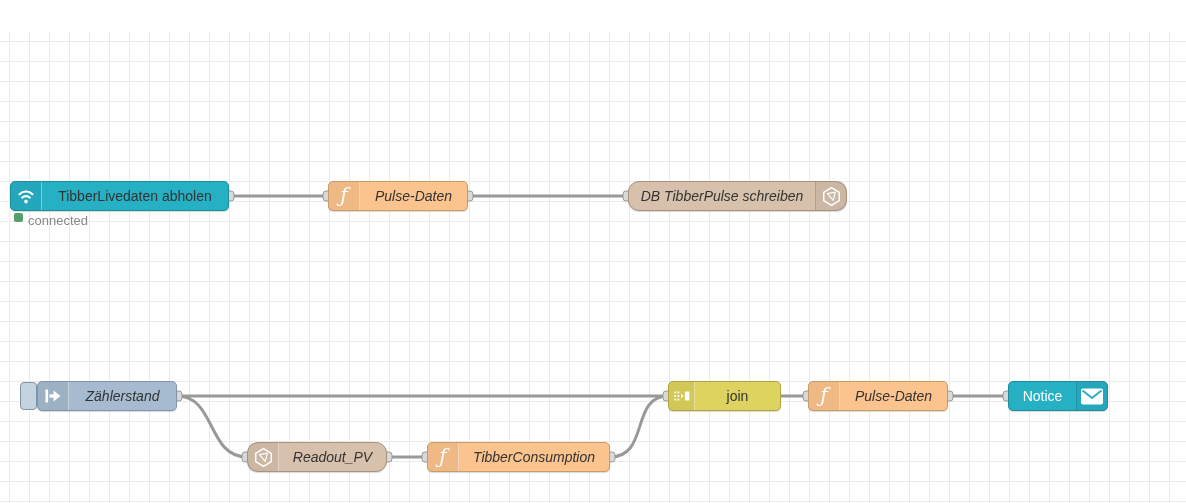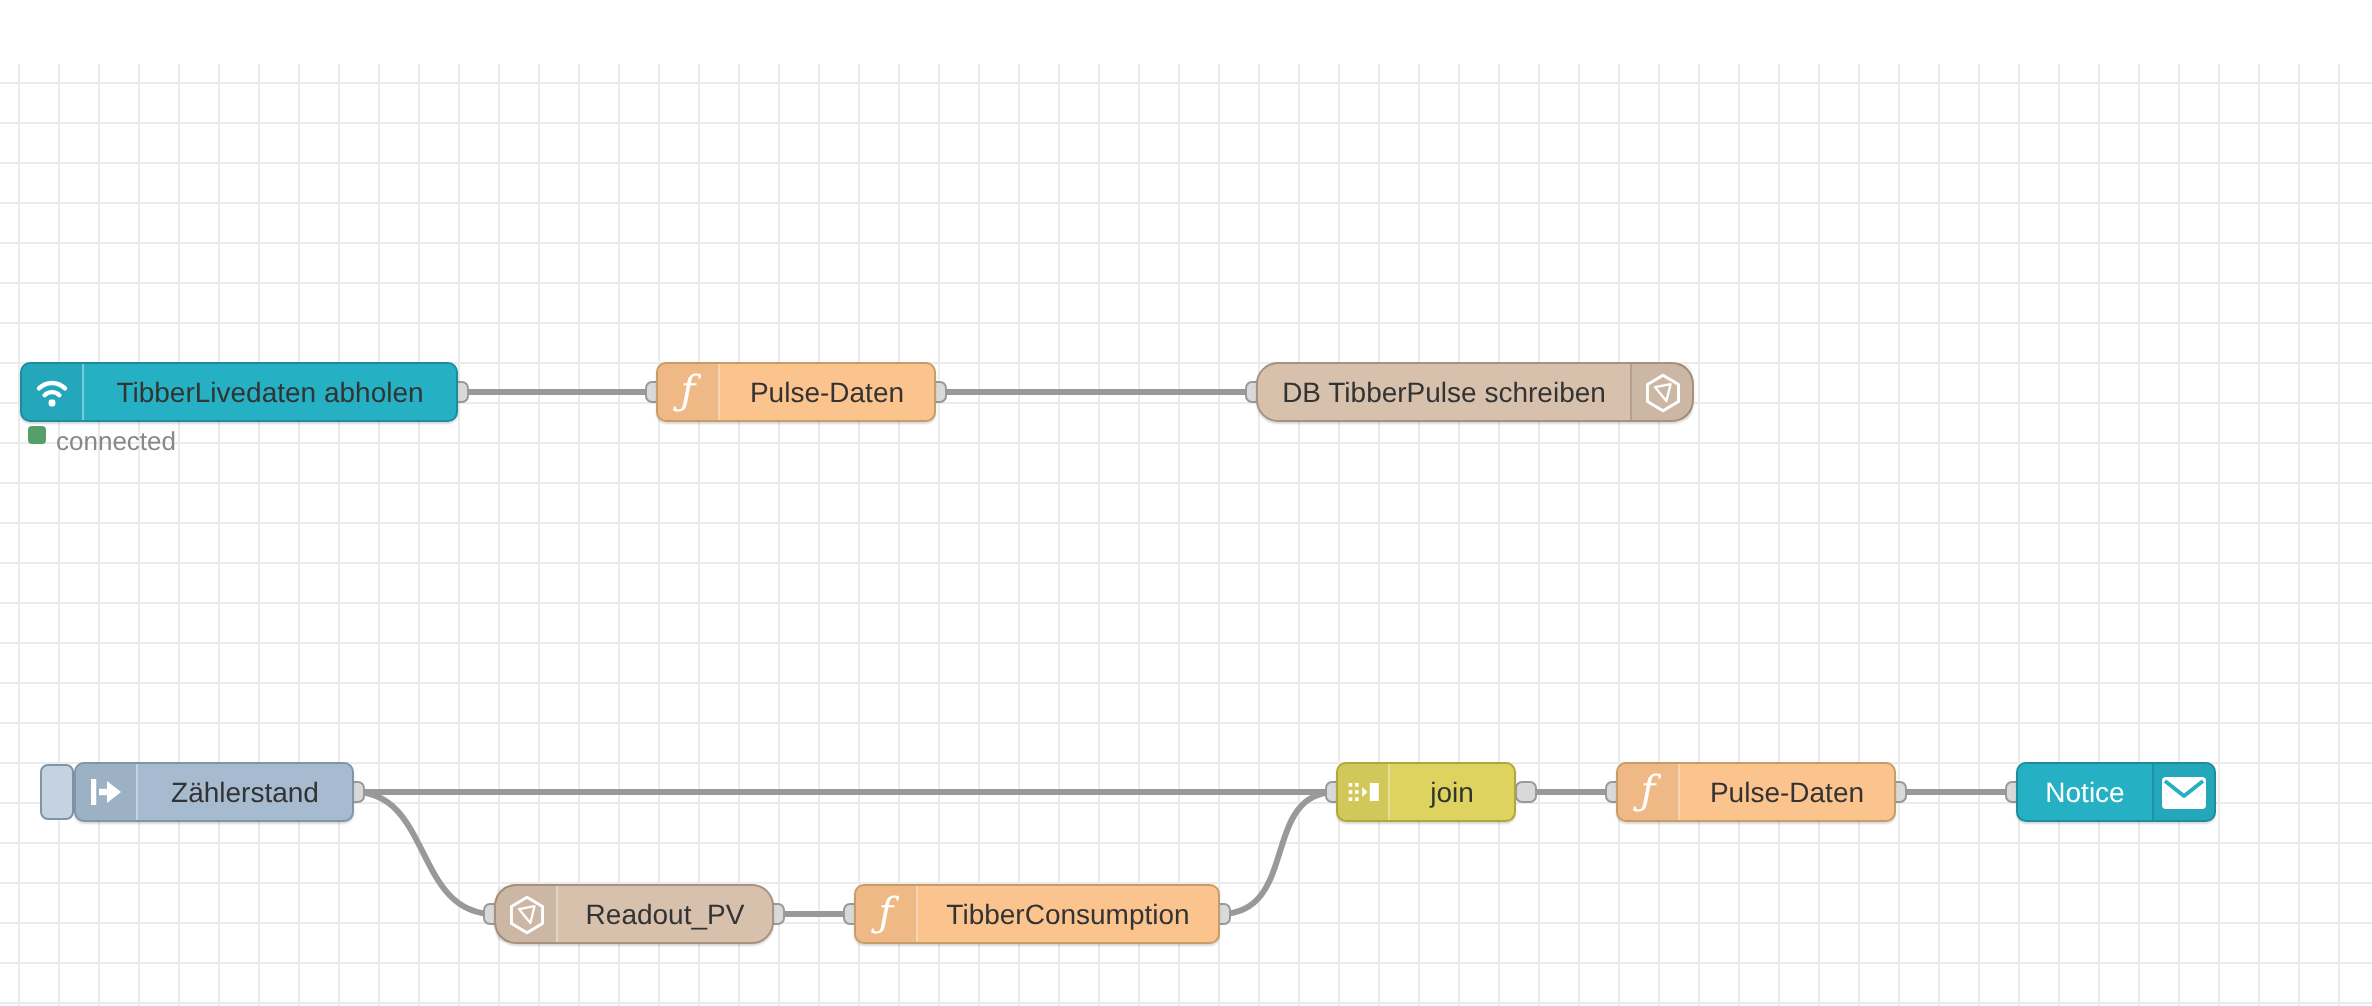--- a/index.html
+++ b/index.html
@@ -37,21 +37,21 @@
     width:30px;flex:0 0 30px;
     display:flex;align-items:center;justify-content:center;
     background:rgba(0,0,0,0.05);
   }
   .icon-left{border-right:1px solid rgba(255,255,255,0.4);border-radius:4px 0 0 4px;}
   .icon-right{border-left:1px solid rgba(0,0,0,0.12);border-radius:0 4px 4px 0;}
   .icon-join{width:25px;flex-basis:25px;}
 
   .node-label{
     flex:1;display:flex;align-items:center;justify-content:center;
-    font-size:14px;color:#333;
+    font-size:14px;color:#333;font-style:italic;
     padding:0 8px;white-space:nowrap;overflow:hidden;
   }
   .label-upright{font-style:normal;}
   .label-white{color:#ffffff;}
 
   .func-glyph{
     color:#ffffff;font-family:"DejaVu Serif","Liberation Serif",serif;
     font-style:italic;font-size:20px;line-height:1;padding-bottom:2px;
   }
 
@@ -154,21 +154,21 @@
     <div class="node-label">Readout_PV</div>
   </div>
 
   <div class="node n-func" style="left:427px;top:410px;width:183px;">
     <div class="icon-section icon-left">
       <span class="func-glyph">ƒ</span>
     </div>
     <div class="node-label">TibberConsumption</div>
   </div>
 
-  <div class="node n-join" style="left:668px;top:349px;width:90px;">
+  <div class="node n-join" style="left:668px;top:349px;width:113px;">
     <div class="icon-section icon-left icon-join">
       <svg width="18" height="18" viewBox="0 0 20 20">
         <rect x="1.5" y="5" width="2" height="2" fill="#fff"></rect>
         <rect x="1.5" y="9" width="2" height="2" fill="#fff"></rect>
         <rect x="1.5" y="13" width="2" height="2" fill="#fff"></rect>
         <rect x="5" y="5" width="2" height="2" fill="#fff"></rect>
         <rect x="5" y="9" width="2" height="2" fill="#fff"></rect>
         <rect x="5" y="13" width="2" height="2" fill="#fff"></rect>
         <polygon points="9,7.2 12,10 9,12.8" fill="#fff"></polygon>
         <rect x="13.2" y="5" width="5" height="10" fill="#fff"></rect>

